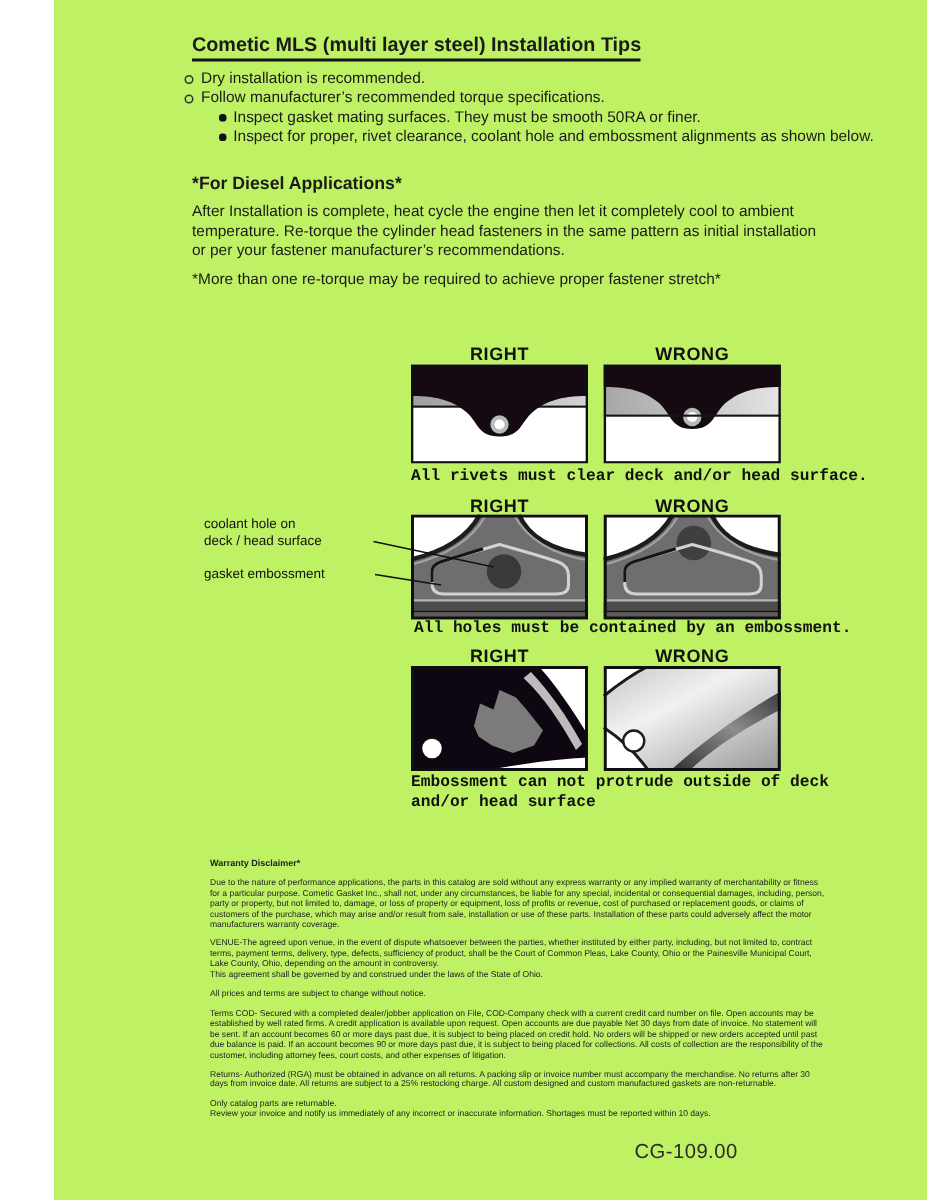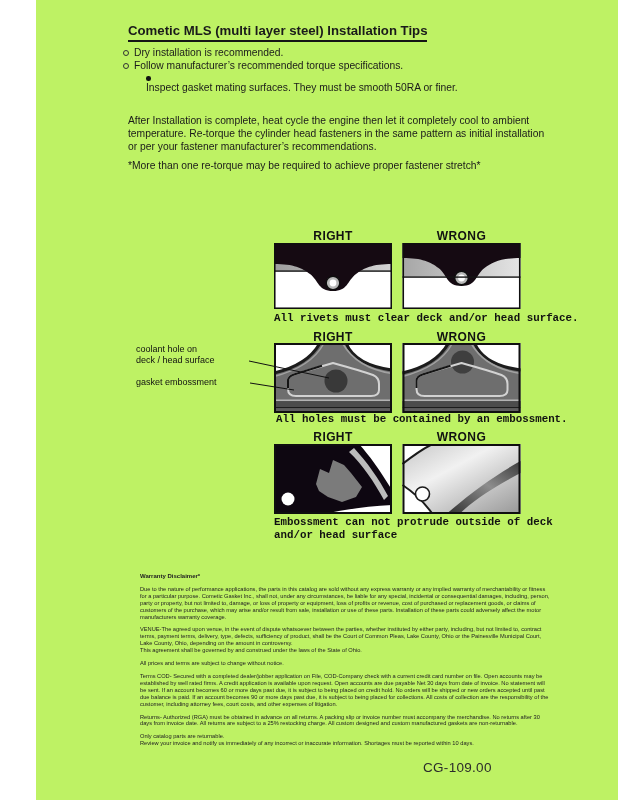--- a/index.html
+++ b/index.html
@@ -8,21 +8,21 @@
   .abs{position:absolute;}
 
   
   .title{font-size:13.2px;font-weight:bold;border-bottom:2px solid #151515;padding-bottom:2px;white-space:nowrap;}
 
   
   .blist{font-size:10.3px;line-height:13px;white-space:nowrap;}
   .brow{display:flex;align-items:flex-start;}
   .ob{flex:0 0 auto;width:4px;height:4px;border:1.1px solid #333;border-radius:50%;margin:4px 5px 0 0;}
   .fb{flex:0 0 auto;width:4.5px;height:4.5px;background:#111;border-radius:50%;margin:4px 5px 0 0;}
-  .sub{margin-left:23px;flex-direction:column;}
+  .sub{margin-left:23px;}
 
   
   .dheading{font-size:11.8px;font-weight:bold;margin:0 0 7px 0;}
   .dpara{font-size:10.3px;line-height:12.8px;margin:0 0 8px 0;}
   .prewrap{white-space:pre-line;}
 
   
   .dlabel{font-size:12px;font-weight:bold;letter-spacing:.4px;text-align:center;color:#111;}
   .dcaption{font-size:10.8px;font-weight:bold;color:#111;font-family:Liberation Mono, monospace;}
   .callout{font-size:9px;line-height:10.5px;text-align:left;color:#111;}
@@ -51,23 +51,28 @@
         <span>Dry installation is recommended.</span>
       </div>
     <div class="brow">
         <span class="ob"></span>
         <span>Follow manufacturer’s recommended torque specifications.</span>
       </div>
     <div class="brow sub">
         <span class="fb"></span>
         <span>Inspect gasket mating surfaces.  They must be smooth 50RA or finer.</span>
       </div>
+    <div class="brow sub">
+        <span class="fb"></span>
+        <span>Inspect for proper, rivet clearance, coolant hole and embossment alignments as shown below.</span>
+      </div>
   </div>
 
   <div class="abs" style="left:92px;top:115px;width:440px;">
+    <div class="dheading">*For Diesel Applications*</div>
     <p class="dpara prewrap" style="margin-bottom:7px;">After Installation is complete, heat cycle the engine then let it completely cool to ambient
 temperature. Re-torque the cylinder head fasteners in the same pattern as initial installation
 or per your fastener manufacturer’s recommendations.</p>
     <p class="dpara">*More than one re-torque may be required to achieve proper fastener stretch*</p>
   </div>
 
   <div class="abs dlabel" style="left:238px;top:229px;width:118px;">RIGHT</div>
   <div class="abs dlabel" style="left:366px;top:229px;width:119px;">WRONG</div>
 
   <svg class="abs" style="left:238px;top:243px;" width="118" height="66" viewBox="0 0 118 66">

